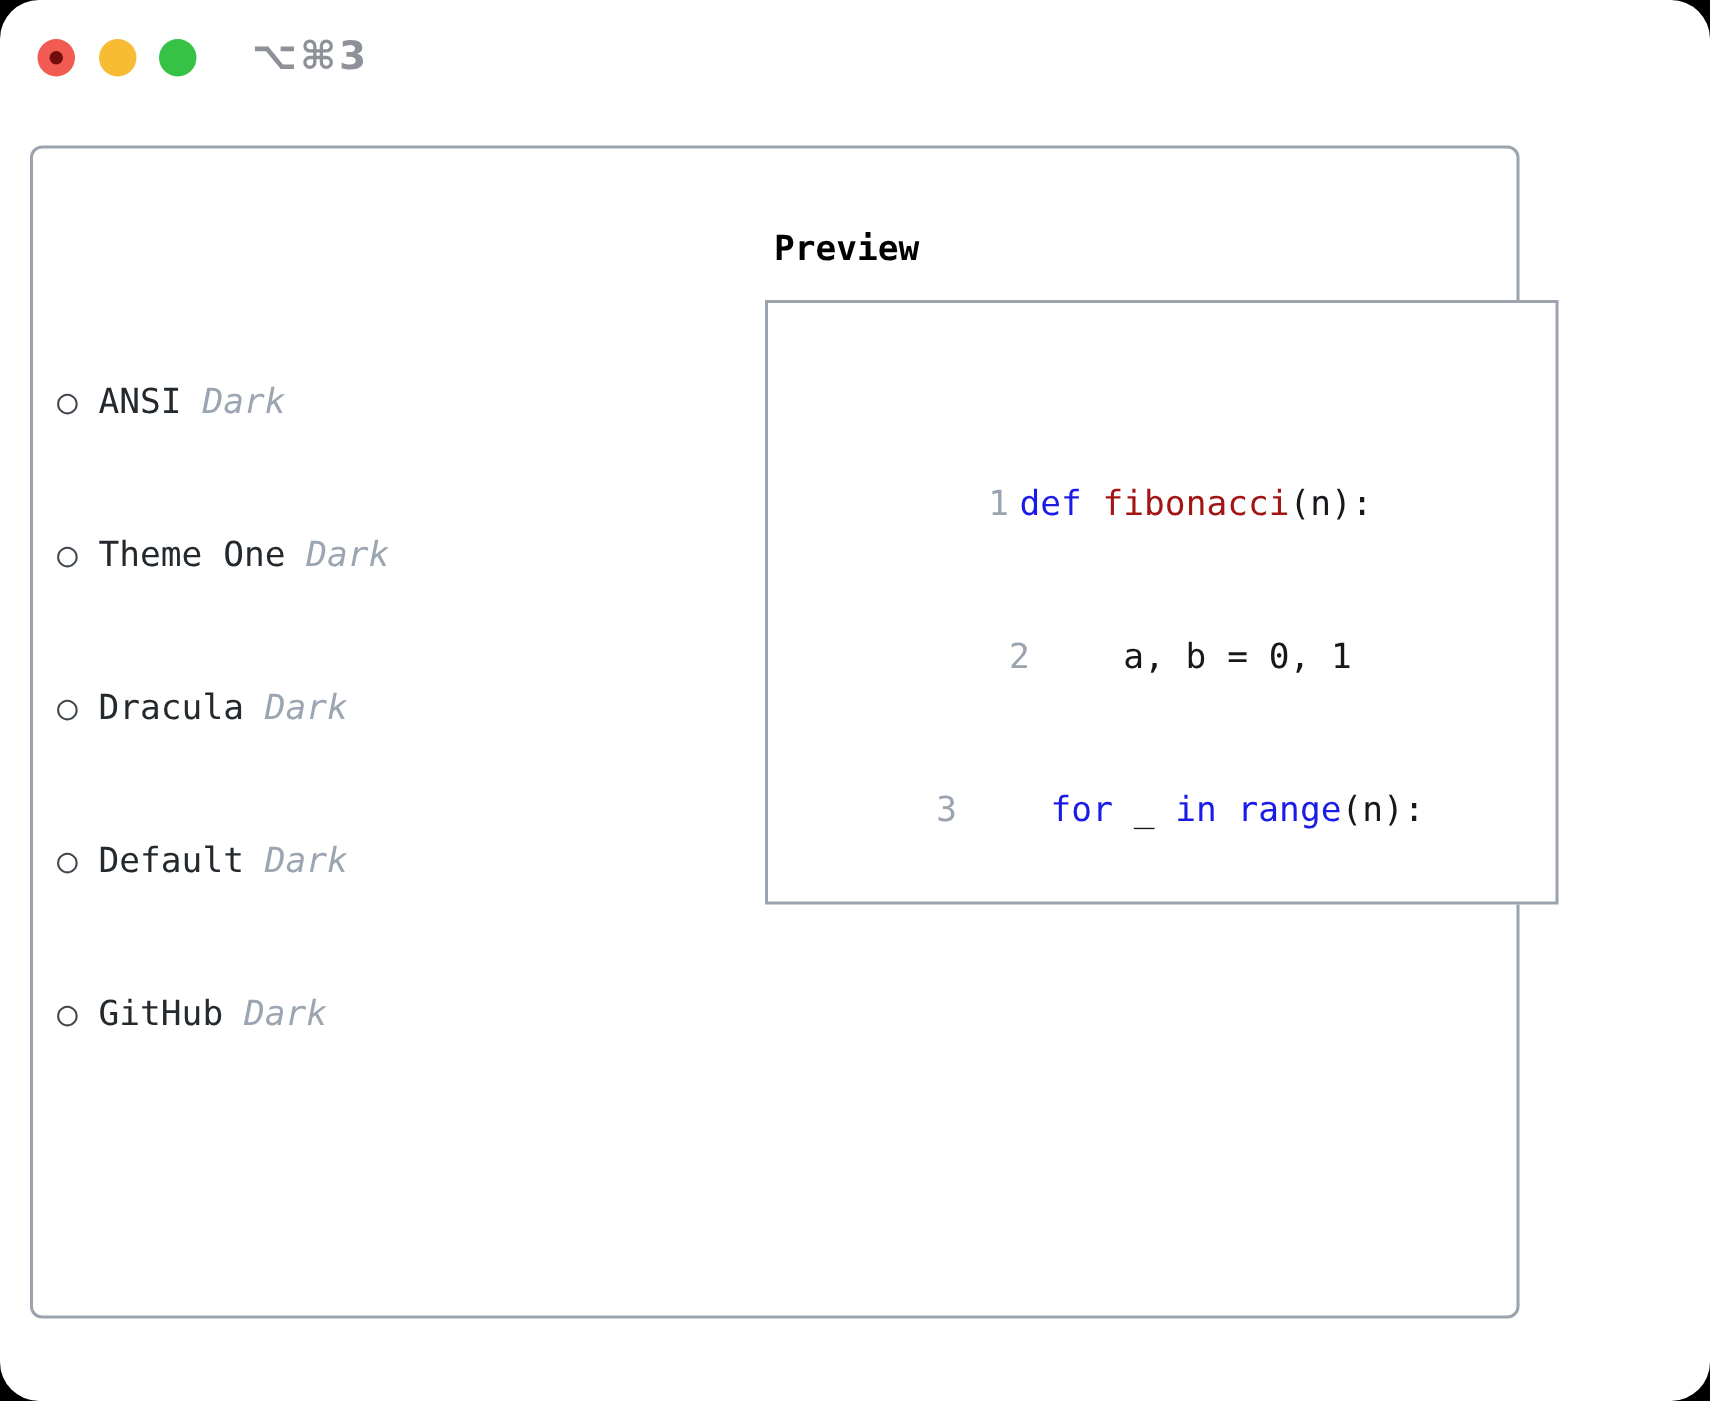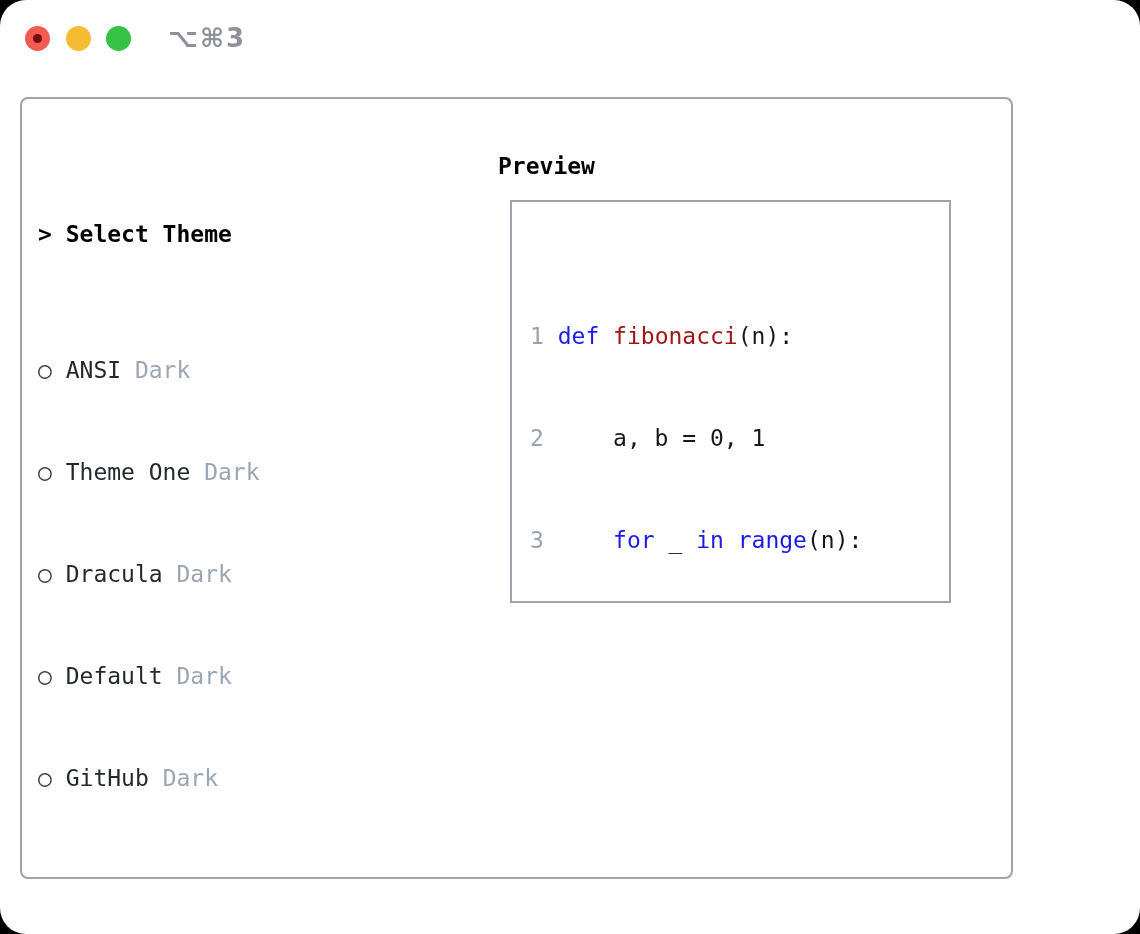--- a/index.html
+++ b/index.html
@@ -28,31 +28,31 @@
   }
   .left-col{
     position:absolute;left:16px;top:50px;
     font-size:23px;line-height:34px;white-space:pre;color:var(--text);
   }
   .row{height:34px;}
   .marker{display:inline-block;width:2ch;color:var(--marker);}
   .header-row{font-weight:700;color:var(--heading);}
   .header-row .marker{color:var(--heading);}
   .name{color:var(--text);}
-  .variant{margin-left:1ch;color:var(--muted);}
+  .variant{margin-left:1ch;color:var(--muted);font-style:italic;}
   
   .preview-title{
-    position:absolute;left:476px;top:50px;height:34px;line-height:34px;
+    position:absolute;left:494px;top:50px;height:34px;line-height:34px;
     font-size:23px;font-weight:700;color:var(--heading);white-space:pre;
   }
   .preview-box{
-    position:absolute;left:488px;top:101px;width:441px;height:403px;
+    position:absolute;left:488px;top:101px;width:529px;height:403px;
     border:2px solid var(--border);box-sizing:border-box;background:#fff;
     padding:49px 0 0 18px;overflow:hidden;
-    font-size:23px;line-height:34px;white-space:pre;
+    font-size:23px;line-height:34px;white-space:pre;text-align:center;
   }
   .cline{height:34px;}
   .lnum{display:inline-block;width:2ch;color:var(--lnum);}
   .tok-kw{color:var(--kw);}
   .tok-fn{color:var(--fn);}
   .tok-plain{color:var(--code);}
 </style>
 </head>
 <body>
 
@@ -63,21 +63,20 @@
         <span class="tl-dot"></span>
       </span>
     <span class="tl tl-yellow"></span>
     <span class="tl tl-green"></span>
     <span class="win-title">⌥⌘3</span>
   </div>
 
   <div class="panel">
 
     <div class="left-col">
-      <div class="row header-row"><span class="marker">&gt;</span><span>Select Theme</span></div>
 
       <div class="row theme-row"><span class="marker">○</span><span class="name">ANSI</span><span class="variant">Dark</span></div>
       <div class="row theme-row"><span class="marker">○</span><span class="name">Theme One</span><span class="variant">Dark</span></div>
       <div class="row theme-row"><span class="marker">○</span><span class="name">Dracula</span><span class="variant">Dark</span></div>
       <div class="row theme-row"><span class="marker">○</span><span class="name">Default</span><span class="variant">Dark</span></div>
       <div class="row theme-row"><span class="marker">○</span><span class="name">GitHub</span><span class="variant">Dark</span></div>
       
       
       
       

